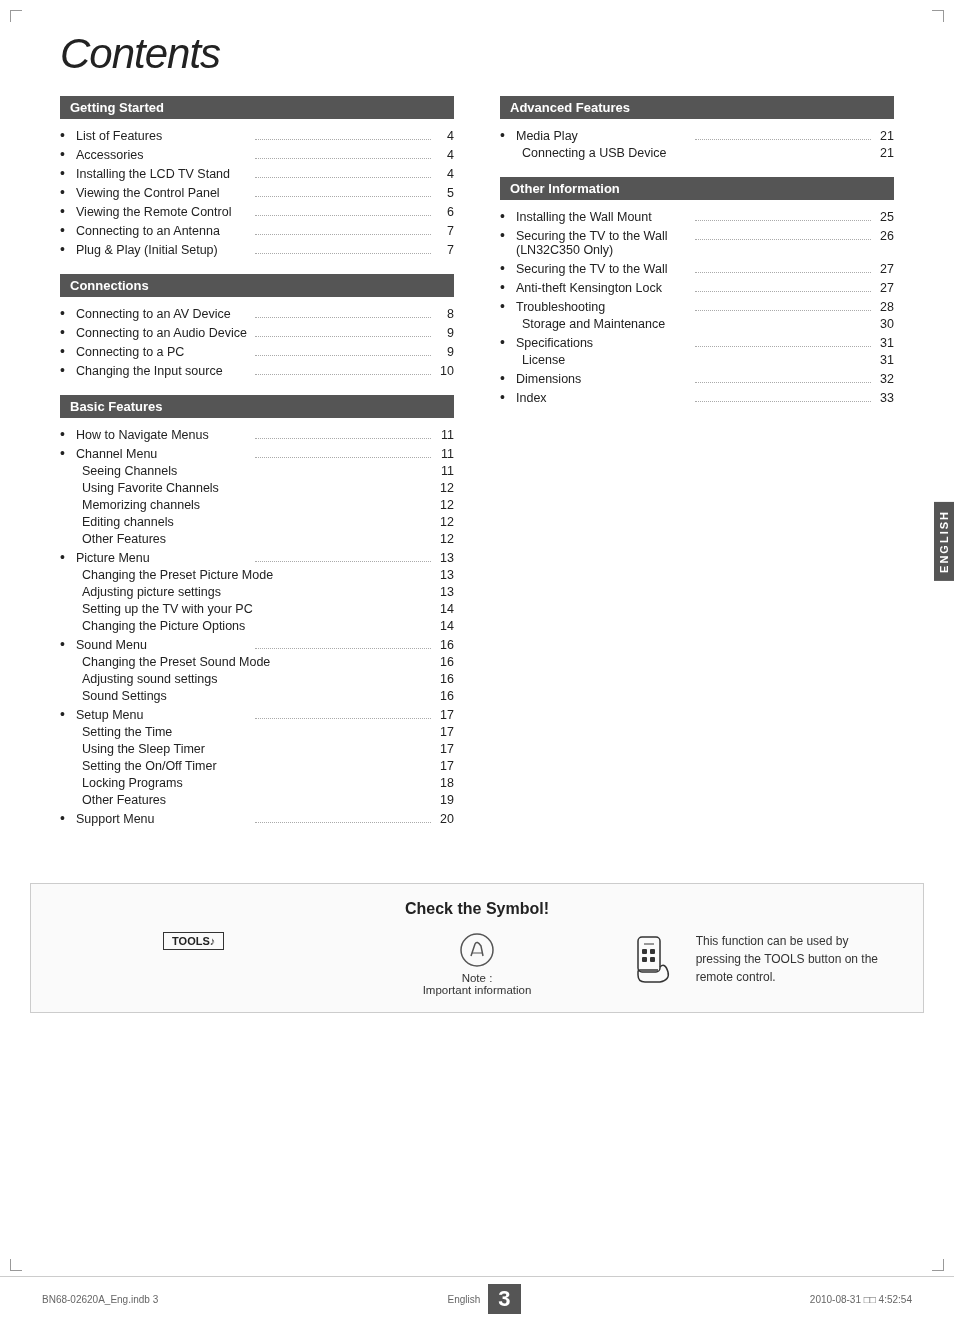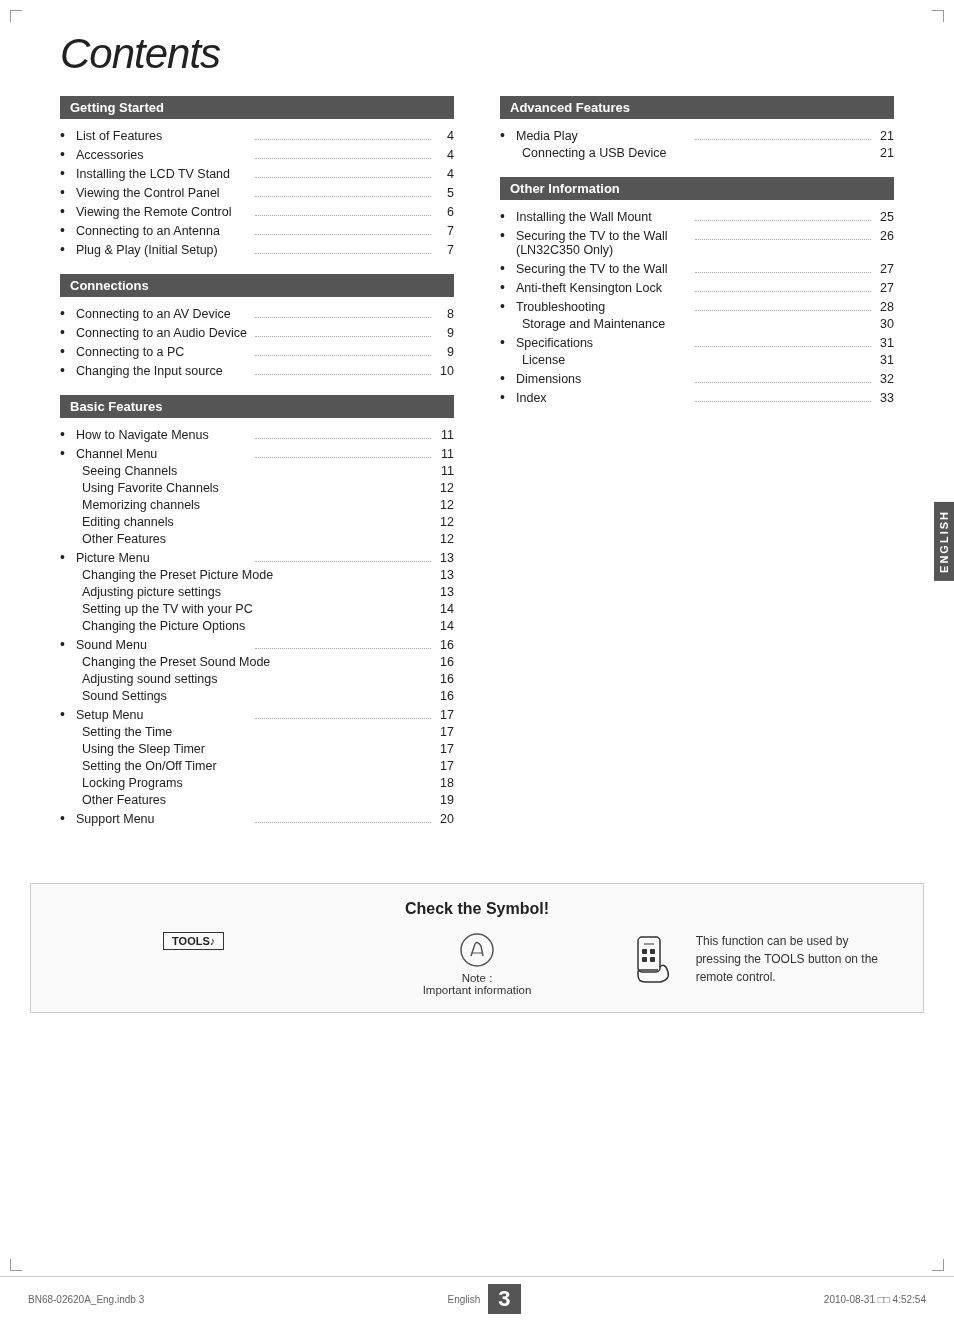--- a/index.html
+++ b/index.html
@@ -176,21 +176,21 @@
     .footer {
       position: absolute;
       bottom: 0;
       left: 0;
       right: 0;
       height: 45px;
       border-top: 1px solid #ccc;
       display: flex;
       align-items: center;
       justify-content: space-between;
-      padding: 0 28px;
+      padding: 0 42px;
       font-size: 10px;
       color: #666;
       background: #fff;
     }
     .footer-page {
       display: flex;
       align-items: center;
       gap: 8px;
     }
     .page-number-box {

